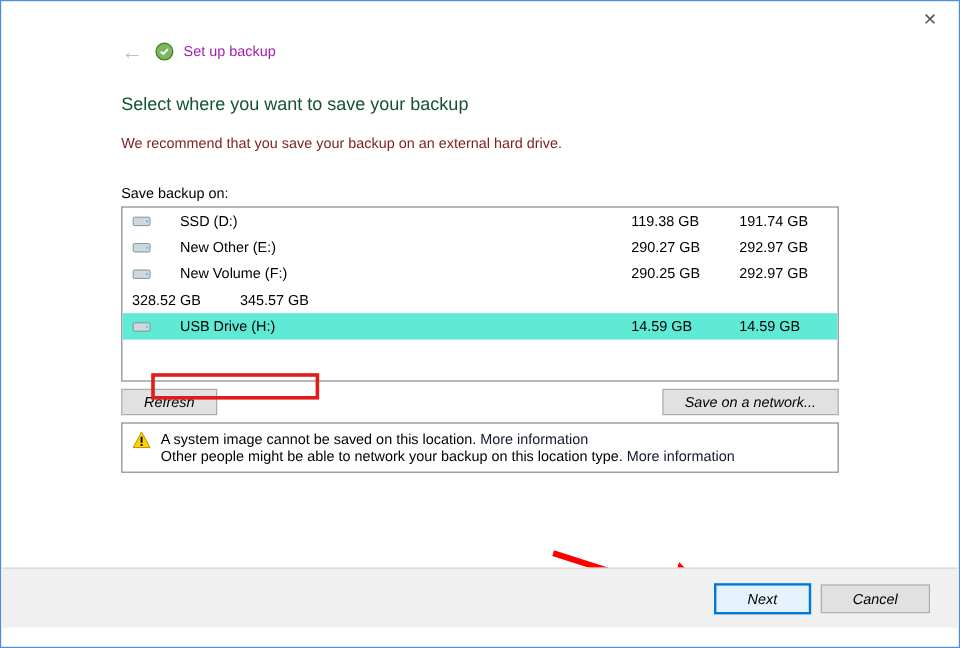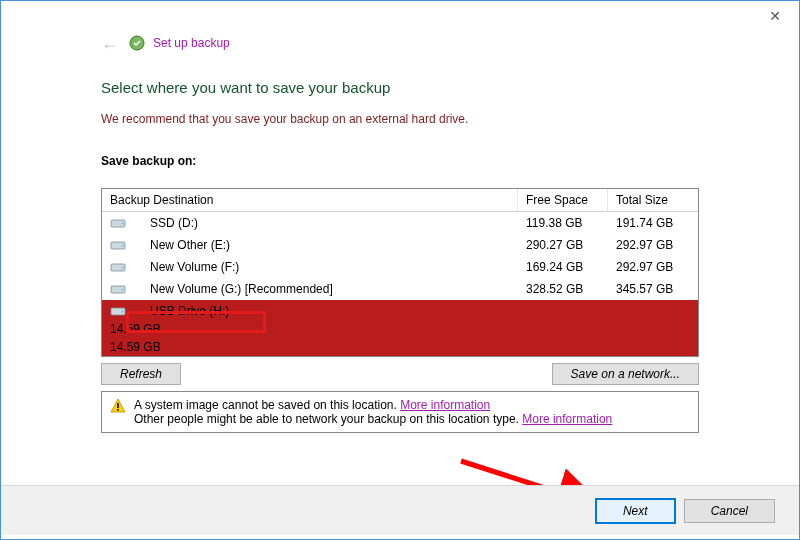--- a/index.html
+++ b/index.html
@@ -67,22 +67,21 @@
       font-size: 15px;
       margin-bottom: 16px;
     }
     .recommend {
       font-size: 12px;
       color: #7f1d1d;
       margin-bottom: 28px;
     }
     .list-label {
       font-size: 12px;
-      margin-bottom: 20px;
-      font-weight: bold;
+      margin-bottom: 4px;
     }
     .drive-table {
       border: 1px solid #888;
       background: #fff;
       width: 100%;
     }
     .drive-header {
       display: flex;
       border-bottom: 1px solid #d0d0d0;
       font-size: 12px;
@@ -90,21 +89,21 @@
     }
     .col-dest { flex: 1; padding: 4px 8px; border-right: 1px solid #e8e8e8; }
     .col-free { width: 90px; padding: 4px 8px; border-right: 1px solid #e8e8e8; }
     .col-total { width: 90px; padding: 4px 8px; }
     .drive-rows { height: 144px; overflow: hidden; }
     .drive-row {
       display: flex;
       font-size: 12px;
       padding: 2px 0;
     }
-    .drive-row.selected { background: #b91c1c; flex-direction: column; }
+    .drive-row.selected { background: #5eead4; }
     .col-dest-row {
       flex: 1;
       padding: 2px 8px;
       display: flex;
       align-items: center;
       gap: 24px;
     }
     .drive-icon {
       width: 16px;
       height: 12px;
@@ -142,24 +141,24 @@
       display: flex;
       gap: 8px;
       align-items: flex-start;
       font-size: 12px;
     }
     .warn-icon {
       width: 16px;
       height: 16px;
       flex-shrink: 0;
     }
-    .link { color: #a21caf; text-decoration: underline; cursor: default; }
+    .link { color: #0f172a; cursor: default; }
     .footer {
       position: absolute;
-      bottom: 4px;
+      bottom: 16px;
       left: 0;
       right: 0;
       height: 50px;
       background: #f0f0f0;
       border-top: 1px solid #d8d8d8;
       display: flex;
       justify-content: flex-end;
       align-items: center;
       gap: 8px;
       padding-right: 24px;
@@ -195,25 +194,20 @@
   </span>
   <span class="header-title">Set up backup</span>
 </div>
 
 <div class="content">
   <div class="heading">Select where you want to save your backup</div>
   <div class="recommend">We recommend that you save your backup on an external hard drive.</div>
   <div class="list-label">Save backup on:</div>
 
   <div class="drive-table">
-    <div class="drive-header">
-      <div class="col-dest">Backup Destination</div>
-      <div class="col-free">Free Space</div>
-      <div class="col-total">Total Size</div>
-    </div>
     <div class="drive-rows" id="drive-rows">
         <div class="drive-row">
           <div class="col-dest-row">
             <span class="drive-icon"><svg viewBox="0 0 16 12">
                 <rect x="1" y="3" width="14" height="7" rx="1" fill="#cfd8dc" stroke="#78909c" stroke-width="0.8"></rect>
                 <circle cx="12.5" cy="6.5" r="0.9" fill="#4fc3f7"></circle>
               </svg></span>
             <span>SSD (D:)</span>
           </div>
           <div class="col-free-row">119.38 GB</div>
@@ -231,31 +225,24 @@
           <div class="col-total-row">292.97 GB</div>
         </div>
         <div class="drive-row">
           <div class="col-dest-row">
             <span class="drive-icon"><svg viewBox="0 0 16 12">
                 <rect x="1" y="3" width="14" height="7" rx="1" fill="#cfd8dc" stroke="#78909c" stroke-width="0.8"></rect>
                 <circle cx="12.5" cy="6.5" r="0.9" fill="#4fc3f7"></circle>
               </svg></span>
             <span>New Volume (F:)</span>
           </div>
-          <div class="col-free-row">169.24 GB</div>
+          <div class="col-free-row">290.25 GB</div>
           <div class="col-total-row">292.97 GB</div>
         </div>
         <div class="drive-row">
-          <div class="col-dest-row">
-            <span class="drive-icon"><svg viewBox="0 0 16 12">
-                <rect x="1" y="3" width="14" height="7" rx="1" fill="#cfd8dc" stroke="#78909c" stroke-width="0.8"></rect>
-                <circle cx="12.5" cy="6.5" r="0.9" fill="#4fc3f7"></circle>
-              </svg></span>
-            <span>New Volume (G:) [Recommended]</span>
-          </div>
           <div class="col-free-row">328.52 GB</div>
           <div class="col-total-row">345.57 GB</div>
         </div>
         <div class="drive-row selected">
           <div class="col-dest-row">
             <span class="drive-icon"><svg viewBox="0 0 16 12">
                 <rect x="1" y="3" width="14" height="7" rx="1" fill="#cfd8dc" stroke="#78909c" stroke-width="0.8"></rect>
                 <circle cx="12.5" cy="6.5" r="0.9" fill="#4fc3f7"></circle>
               </svg></span>
             <span>USB Drive (H:)</span>

